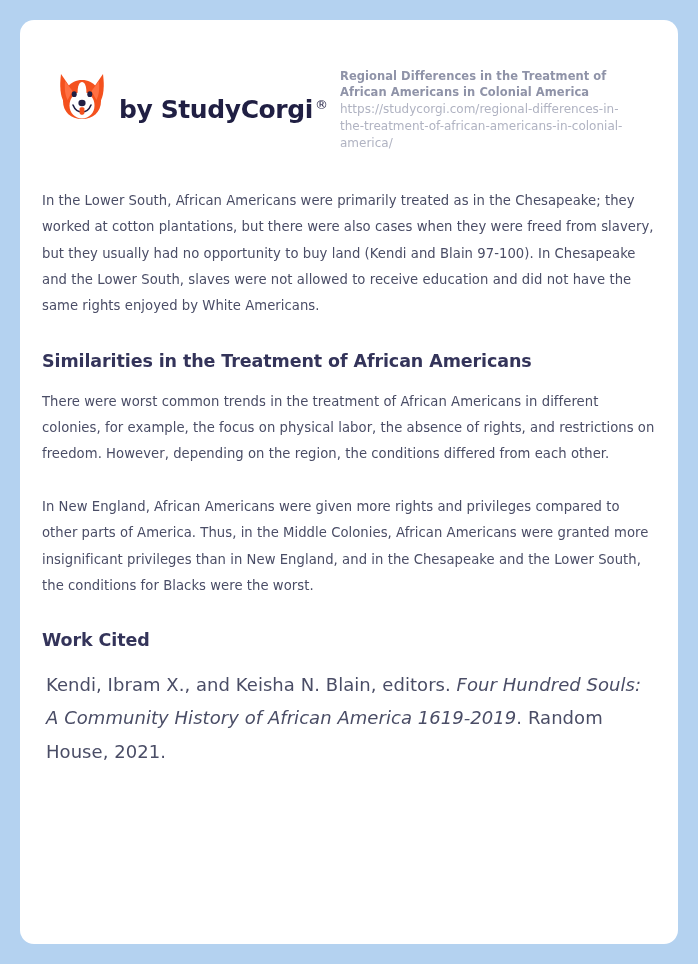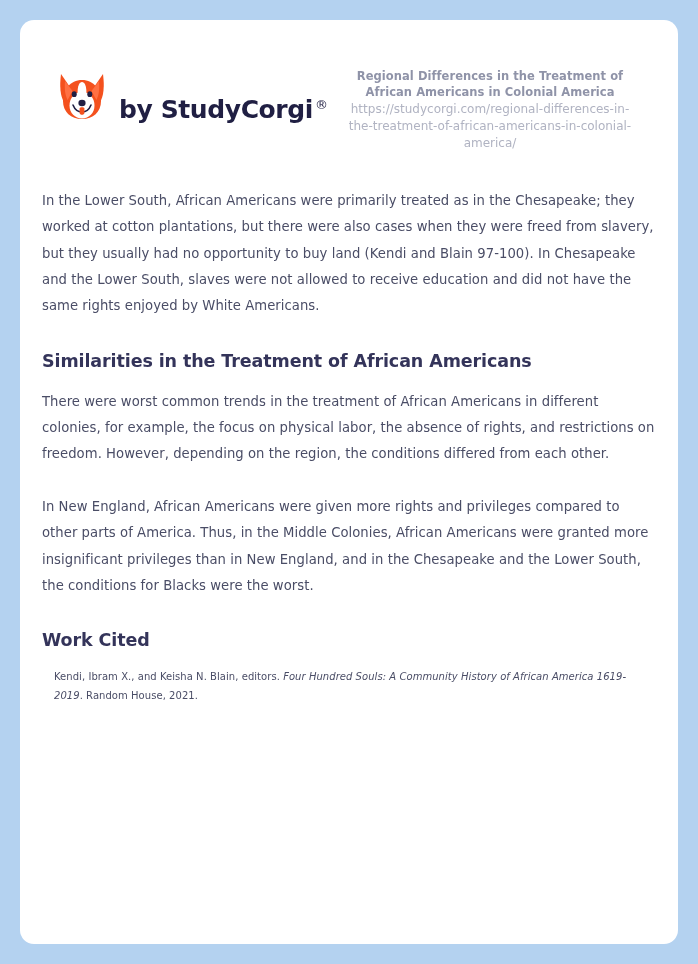--- a/index.html
+++ b/index.html
@@ -55,21 +55,21 @@
   }
   .brand-reg {
     font-size: 13px;
     color: #201f43;
     vertical-align: super;
     font-weight: normal;
     margin-left: 2px;
   }
 
   .header-meta {
-    text-align: center;
+    text-align: left;
     padding-top: 8px;
     max-width: 300px;
   }
   .header-title {
     font-size: 11.5px;
     font-weight: bold;
     color: #8f93a8;
     line-height: 1.42;
     letter-spacing: 0.05px;
   }
@@ -98,24 +98,24 @@
   h2.section-heading {
     font-size: 17.5px;
     font-weight: bold;
     color: #34345a;
     margin: 30px 0 16px 0;
     letter-spacing: -0.1px;
     line-height: 1.3;
   }
 
   .citation {
-    font-size: 10px;
+    font-size: 18px;
     line-height: 1.85;
     color: #4a4d66;
-    margin: 12px;
+    margin: 4px;
     letter-spacing: 0.05px;
   }
   .citation i { font-style: italic; }
 </style>
 </head>
 <body>
 
 <div class="page-card">
 
   <div class="doc-header">

